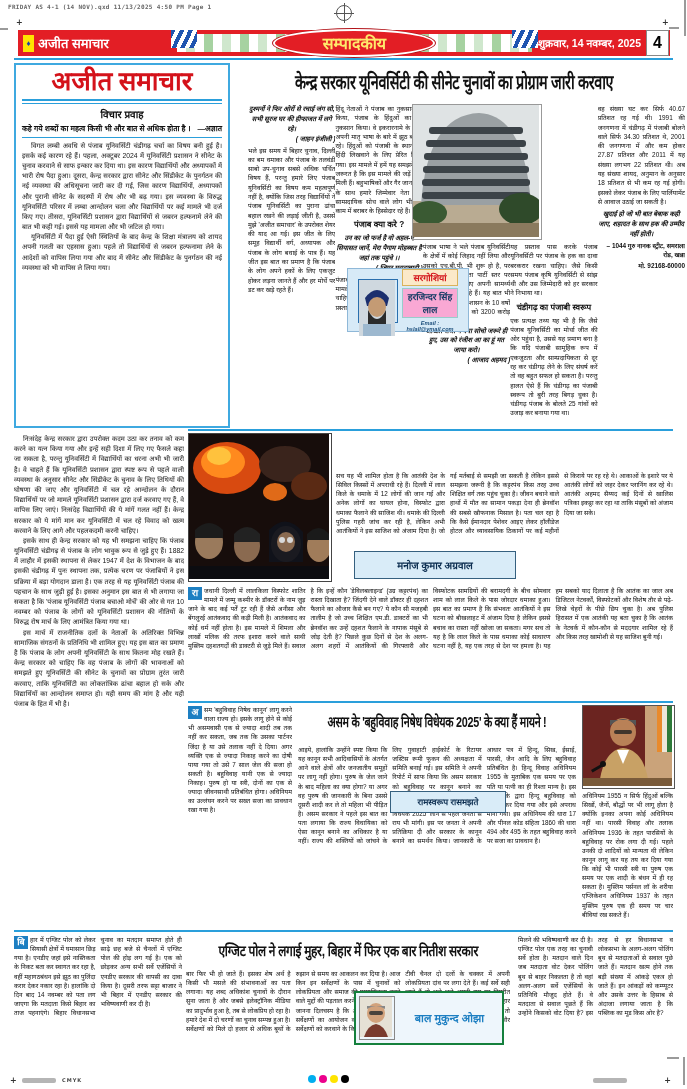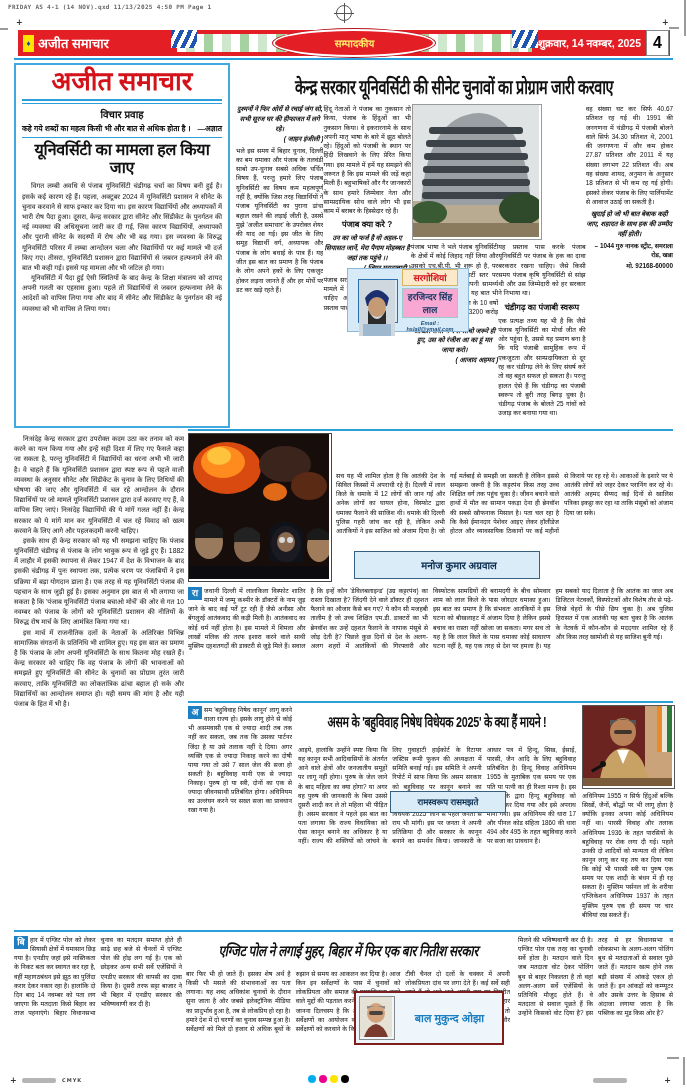--- a/index.html
+++ b/index.html
@@ -21,42 +21,42 @@
   .bar-title{color:#fff;font-weight:700;font-size:13px;white-space:nowrap;}
   .bar-center{flex:1;position:relative;height:100%;}
   .checker{position:absolute;left:6px;right:6px;top:4px;height:18px;
      background:repeating-linear-gradient(90deg,#ffffff 0 9px,#cfe7cd 9px 18px,#ffffff 18px 27px,#a6d2a1 27px 36px);}
   .dstripe{position:absolute;top:0;width:26px;height:18px;
      background:repeating-linear-gradient(115deg,#1f55b0 0 4px,#ffffff 4px 8px);}
   .dstripe.l{left:0;}.dstripe.r{right:0;}
   .oval{position:absolute;left:50%;top:50%;transform:translate(-50%,-50%);width:158px;height:24px;
         background:#e31e25;border:2px solid #fff;border-radius:50%;box-shadow:0 0 0 1px #b21218;
         display:flex;align-items:center;justify-content:center;}
-  .oval span{color:#ffe96b;font-weight:700;font-size:10px;white-space:nowrap;}
+  .oval span{color:#ffe96b;font-weight:700;font-size:16px;white-space:nowrap;}
   .bar-right{display:flex;align-items:center;gap:5px;padding-right:1px;flex:0 0 auto;}
   .bar-date{color:#fff;font-weight:700;font-size:10.5px;white-space:nowrap;}
   .pagebox{width:21px;height:24px;background:#fff;border:1px solid #888;display:flex;align-items:center;justify-content:center;
            font-weight:700;font-size:16px;color:#000;}
   .blue-rule{background:#2a9fdb;}
   
   .edbox{top:63px;left:14px;width:216px;height:365px;border:2px solid #3fa9e0;box-sizing:border-box;padding:3px 6px;background:#fff;}
   .ed-mast{font-family:"Liberation Serif",serif;font-weight:700;font-size:26px;color:#d4121a;text-align:center;line-height:1.1;}
   .ed-dblrule{height:2px;border-top:2px solid #2a9fdb;border-bottom:1px solid #2a9fdb;margin:2px 0 3px;}
   .ed-sec{text-align:center;font-weight:700;font-size:10px;margin:1px 0 2px;}
   .ed-quote{font-weight:700;font-size:7.6px;line-height:1.45;text-align:justify;}
   .ed-attr{float:right;font-weight:700;}
   .ed-rule1{height:1px;background:#2a9fdb;margin:3px 0;}
   .ed-head{font-weight:900;font-size:16px;text-align:center;line-height:1.15;margin:3px 0 4px;letter-spacing:-.3px;}
   .body-sm{font-size:6.8px;line-height:1.5;text-align:justify;color:#151515;overflow:hidden;}
   .body-sm p{margin:0;text-indent:9px;}
   .edcont{top:434px;left:14px;width:170px;height:492px;}
   
-  .lead-head{top:62px;left:236px;width:437px;height:38px;display:flex;align-items:flex-end;justify-content:center;overflow:visible;}
+  .lead-head{top:62px;left:236px;width:437px;height:38px;display:flex;align-items:center;justify-content:center;overflow:visible;}
   .lead-head span{font-weight:900;font-size:20px;white-space:nowrap;transform:scaleX(.72);letter-spacing:-.5px;}
-  .lead-body{top:104px;left:236px;width:437px;height:322px;display:flex;gap:0;}
+  .lead-body{top:104px;left:248px;width:437px;height:322px;display:flex;gap:0;}
   .lcol{flex:1;font-size:6.4px;line-height:1.45;text-align:justify;overflow:hidden;}
   .verse{font-style:italic;font-weight:700;text-align:center;font-size:6.6px;line-height:1.5;margin-bottom:2px;}
   .verse-attr{display:block;text-align:right;font-style:italic;font-weight:700;}
   .subhead{font-weight:900;font-size:8.2px;text-align:center;margin:4px 0 2px;}
   .spacer-photo{height:138px;}
   .bldg{top:104px;left:412px;width:128px;height:134px;border:1px solid #999;}
   .authbox{top:268px;left:347px;width:122px;height:64px;background:#d7eaf7;border:1px solid #8fb8d8;display:flex;padding:10px;box-sizing:border-box;gap:4px;}
   .authphoto{width:38px;height:100%;border:1px solid #2a6fae;flex:0 0 auto;}
   .authtxt{flex:1;display:flex;flex-direction:column;justify-content:center;text-align:center;gap:2px;}
   .auth-col{color:#d4121a;font-weight:700;font-size:9px;background:#fbe9c9;border:1px solid #d9b25c;padding:1px 0;}
@@ -69,38 +69,38 @@
   .bylinebox{background:#d9ecf8;border:1px solid #35607f;display:flex;align-items:center;justify-content:center;
              font-weight:700;color:#0d2f52;}
   .colsblock{font-size:6.3px;line-height:1.45;text-align:justify;overflow:hidden;column-gap:5px;}
   .sec-head{font-weight:900;white-space:nowrap;letter-spacing:-.4px;}
   
   .bw{top:433px;left:188px;width:485px;height:266px;}
   .firephoto{left:0;top:0;width:142px;height:147px;border:1px solid #444;}
   .bw-head{left:148px;top:4px;width:337px;height:30px;display:flex;align-items:center;justify-content:center;}
   .bw-head span{font-size:18px;transform:scaleX(.70);}
   .bw-a{left:148px;top:38px;width:337px;height:110px;column-count:3;}
-  .bw-byline{left:166px;top:118px;width:160px;height:26px;font-size:10px;padding-left:24px;}
+  .bw-byline{left:166px;top:118px;width:160px;height:26px;font-size:10px;}
   .bw-b{left:0;top:153px;width:485px;height:111px;column-count:4;}
   
   .as{top:705px;left:188px;width:485px;height:224px;}
   .as-intro{left:0;top:0;width:104px;height:224px;}
   .as-head{left:110px;top:6px;width:278px;height:28px;display:flex;justify-content:center;}
   .as-head span{font-size:15px;transform:scaleX(.72);}
   .as-photo{left:394px;top:0;width:91px;height:82px;border:1px solid #555;}
   .as-right{left:394px;top:86px;width:91px;height:138px;}
   .as-mid{left:110px;top:40px;width:278px;height:184px;column-count:3;}
   .as-byline{left:202px;top:86px;width:114px;height:20px;font-size:8.6px;}
   
   .ex{top:935px;left:14px;width:659px;height:138px;}
   .ex-left{left:0;top:0;width:168px;height:138px;column-count:2;}
-  .ex-head{left:172px;top:0;width:324px;height:30px;display:flex;align-items:center;justify-content:flex-start;font-style:italic;}
+  .ex-head{left:172px;top:0;width:324px;height:30px;display:flex;align-items:center;justify-content:flex-start;}
   .ex-head span{font-size:15px;transform:scaleX(.80);}
   .ex-mid{left:172px;top:34px;width:324px;height:104px;column-count:3;}
-  .ex-byline{left:340px;top:56px;width:150px;height:54px;border:2px solid #7f1d1d;background:#eef6fc;display:flex;align-items:center;gap:5px;padding:3px;box-sizing:border-box;}
+  .ex-byline{left:340px;top:56px;width:150px;height:54px;border:2px solid #15803d;background:#eef6fc;display:flex;align-items:center;gap:5px;padding:3px;box-sizing:border-box;}
   .ex-byphoto{width:34px;height:42px;border:1px solid #888;flex:0 0 auto;}
   .ex-byname{flex:1;text-align:center;color:#1d7fc2;font-weight:700;font-size:11px;line-height:1.3;}
   
   .dots{bottom:6px;left:308px;display:flex;gap:3px;}
   .dot{width:8px;height:8px;border-radius:50%;}
   .graybar{height:5px;background:#b5b5b5;border-radius:2px;}
   .cmyk-lab{font:700 5px "DejaVu Sans",sans-serif;color:#444;letter-spacing:1px;}
 </style>
 </head>
 <body>
@@ -137,21 +137,20 @@
 
   <div class="abs edbox">
     <div class="ed-mast">अजीत समाचार</div>
     <div class="ed-dblrule"></div>
     <div class="ed-sec">विचार प्रवाह</div>
     <div class="ed-quote">
       <span class="ed-attr">—अज्ञात</span>
       <span>कहे गये शब्दों का महत्व किसी भी और बात से अधिक होता है ।</span>
     </div>
     <div class="ed-rule1"></div>
-    <div class="ed-head">यूनिवर्सिटी का मामला हल किया जाए</div>
     <div class="body-sm" style="height:238px;">
       <p>विगत लम्बी अवधि से पंजाब यूनिवर्सिटी चंडीगढ़ चर्चा का विषय बनी हुई है। इसके कई कारण रहे हैं। पहला, अक्टूबर 2024 में यूनिवर्सिटी प्रशासन ने सीनेट के चुनाव करवाने से साफ इन्कार कर दिया था। इस कारण विद्यार्थियों और अध्यापकों में भारी रोष पैदा हुआ। दूसरा, केन्द्र सरकार द्वारा सीनेट और सिंडीकेट के पुनर्गठन की नई व्यवस्था की अधिसूचना जारी कर दी गई, जिस कारण विद्यार्थियों, अध्यापकों और पुरानी सीनेट के सदस्यों में रोष और भी बढ़ गया। इस व्यवस्था के विरुद्ध यूनिवर्सिटी परिसर में लम्बा आन्दोलन चला और विद्यार्थियों पर कई मामले भी दर्ज किए गए। तीसरा, यूनिवर्सिटी प्रशासन द्वारा विद्यार्थियों से जबरन हल्फनामे लेने की बात भी कही गई। इससे यह मामला और भी जटिल हो गया।</p>
       <p>यूनिवर्सिटी में पैदा हुई ऐसी स्थितियों के बाद केन्द्र के शिक्षा मंत्रालय को शायद अपनी गलती का एहसास हुआ। पहले तो विद्यार्थियों से जबरन हल्फनामा लेने के आदेशों को वापिस लिया गया और बाद में सीनेट और सिंडीकेट के पुनर्गठन की नई व्यवस्था को भी वापिस ले लिया गया।</p>
     </div>
   </div>
 
   <div class="abs edcont body-sm">
     <p>निःसंदेह केन्द्र सरकार द्वारा उपरोक्त कदम उठा कर तनाव को कम करने का यत्न किया गया और इन्हें सही दिशा में लिए गए फैसले कहा जा सकता है, परन्तु यूनिवर्सिटी में विद्यार्थियों का धरना अभी भी जारी है। वे चाहते हैं कि यूनिवर्सिटी प्रशासन द्वारा स्पष्ट रूप से पहले वाली व्यवस्था के अनुसार सीनेट और सिंडीकेट के चुनाव के लिए तिथियों की घोषणा की जाए और यूनिवर्सिटी में चल रहे आन्दोलन के दौरान विद्यार्थियों पर जो मामले यूनिवर्सिटी प्रशासन द्वारा दर्ज करवाए गए हैं, वे वापिस लिए जाएं। निःसंदेह विद्यार्थियों की ये मांगें गलत नहीं हैं। केन्द्र सरकार को ये मांगें मान कर यूनिवर्सिटी में चल रहे विवाद को खत्म करवाने के लिए आगे और पहलकदमी करनी चाहिए।</p>
     <p>इसके साथ ही केन्द्र सरकार को यह भी समझना चाहिए कि पंजाब यूनिवर्सिटी चंडीगढ़ से पंजाब के लोग भावुक रूप से जुड़े हुए हैं। 1882 में लाहौर में इसकी स्थापना से लेकर 1947 में देश के विभाजन के बाद इसकी चंडीगढ़ में पुनः स्थापना तक, प्रत्येक चरण पर पंजाबियों ने इस प्रक्रिया में बड़ा योगदान डाला है। एक तरह से यह यूनिवर्सिटी पंजाब की पहचान के साथ जुड़ी हुई है। इसका अनुमान इस बात से भी लगाया जा सकता है कि 'पंजाब यूनिवर्सिटी पंजाब बचाओ मोर्चे' की ओर से गत 10 नवम्बर को पंजाब के लोगों को यूनिवर्सिटी प्रशासन की नीतियों के विरुद्ध रोष मार्च के लिए आमंत्रित किया गया था।</p>
     <p>इस मार्च में राजनीतिक दलों के नेताओं के अतिरिक्त विभिन्न सामाजिक संगठनों के प्रतिनिधि भी शामिल हुए। यह इस बात का प्रमाण है कि पंजाब के लोग अपनी यूनिवर्सिटी के साथ कितना मोह रखते हैं। केन्द्र सरकार को चाहिए कि वह पंजाब के लोगों की भावनाओं को समझते हुए यूनिवर्सिटी की सीनेट के चुनावों का प्रोग्राम तुरंत जारी करवाए, ताकि यूनिवर्सिटी का लोकतांत्रिक ढांचा बहाल हो सके और विद्यार्थियों का आन्दोलन समाप्त हो। यही समय की मांग है और यही पंजाब के हित में भी है।</p>

